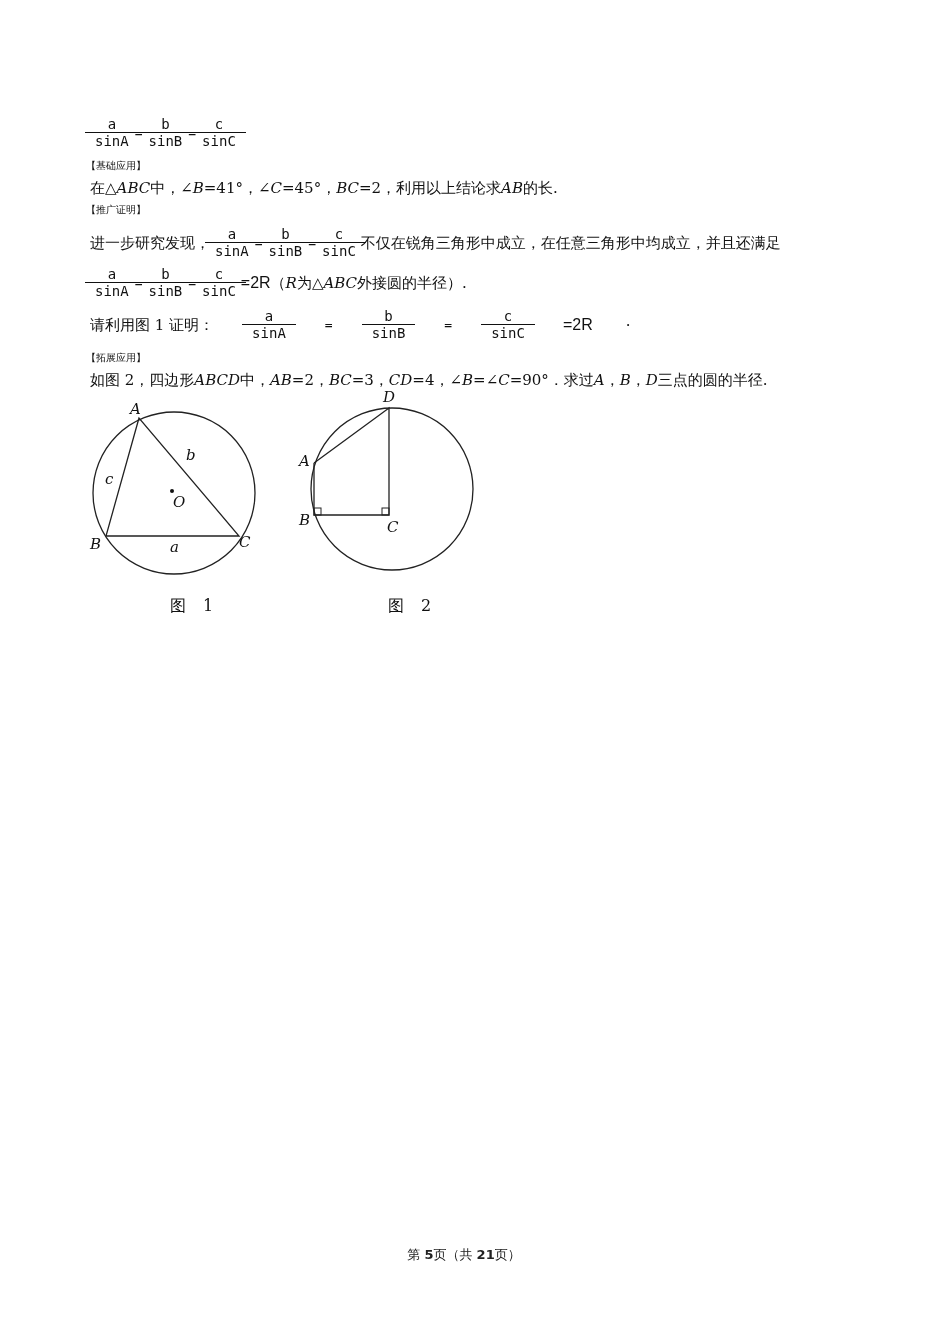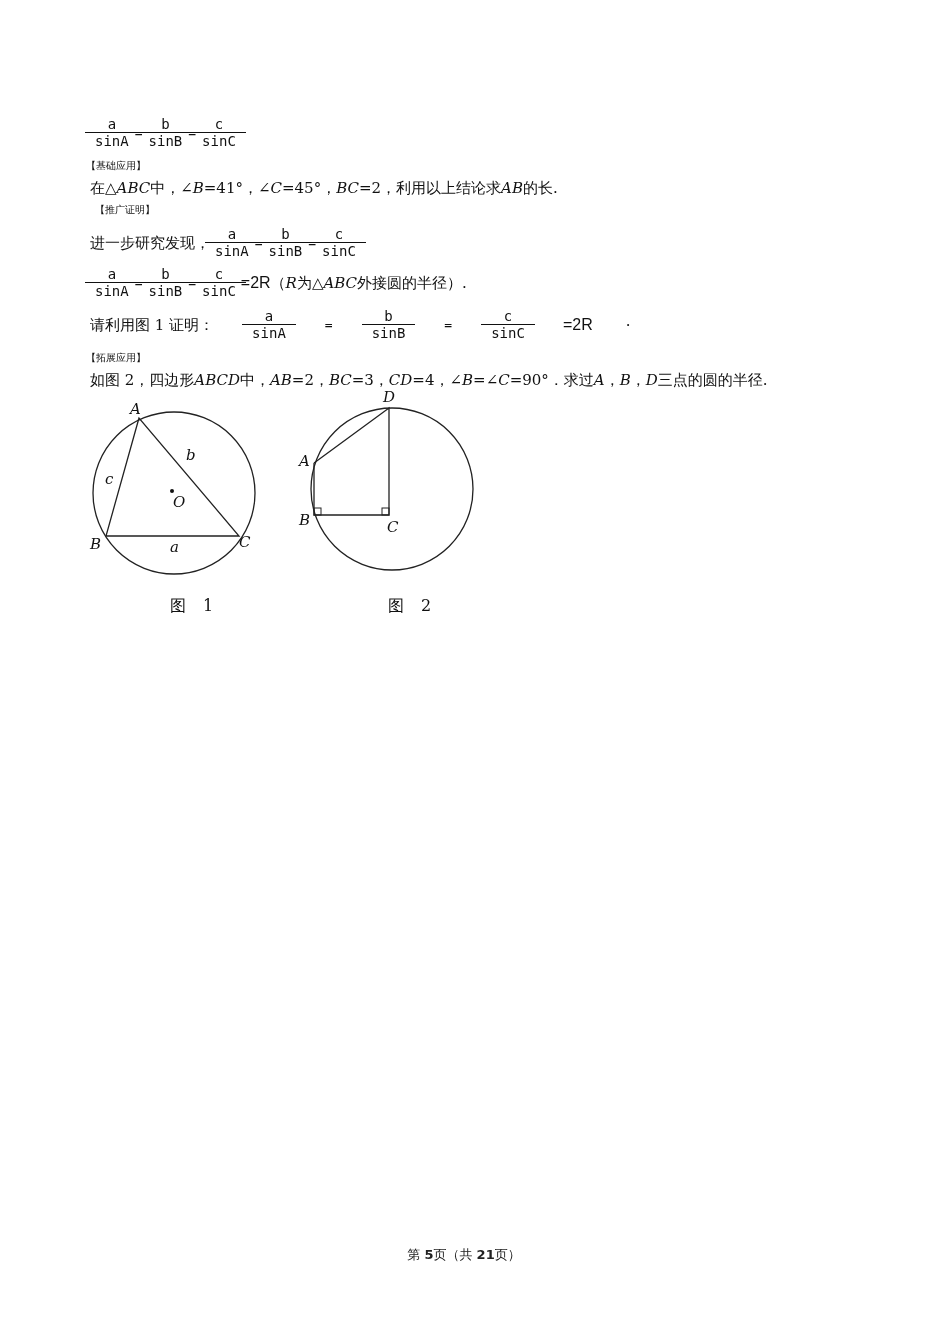--- a/index.html
+++ b/index.html
@@ -47,37 +47,38 @@
     <i>B</i>
     <span>=41°，∠</span>
     <i>C</i>
     <span>=45°，</span>
     <i>BC</i>
     <span>=2，利用以上结论求 </span>
     <i>AB</i>
     <span> 的长.</span>
 </div>
 
-<div class="line heading" style="top:200px; left:86px;margin-left:9px;">【推广证明】</div>
+<div class="line heading" style="top:200px; left:86px;">【推广证明】</div>
 <div class="line" style="top:226px;">
   <span>进一步研究发现，</span>
   <span class="frac">
       <span class="num">a</span>
       <span class="den">sinA</span>
     </span>
   <span class="eq">=</span>
   <span class="frac">
       <span class="num">b</span>
       <span class="den">sinB</span>
     </span>
   <span class="eq">=</span>
   <span class="frac">
       <span class="num">c</span>
       <span class="den">sinC</span>
     </span>
+  <span>不仅在锐角三角形中成立，在任意三角形中均成立，并且还满足</span>
 </div>
 <div class="line" style="top:266px;">
   <span class="frac">
       <span class="num">a</span>
       <span class="den">sinA</span>
     </span>
   <span class="eq">=</span>
   <span class="frac">
       <span class="num">b</span>
       <span class="den">sinB</span>

